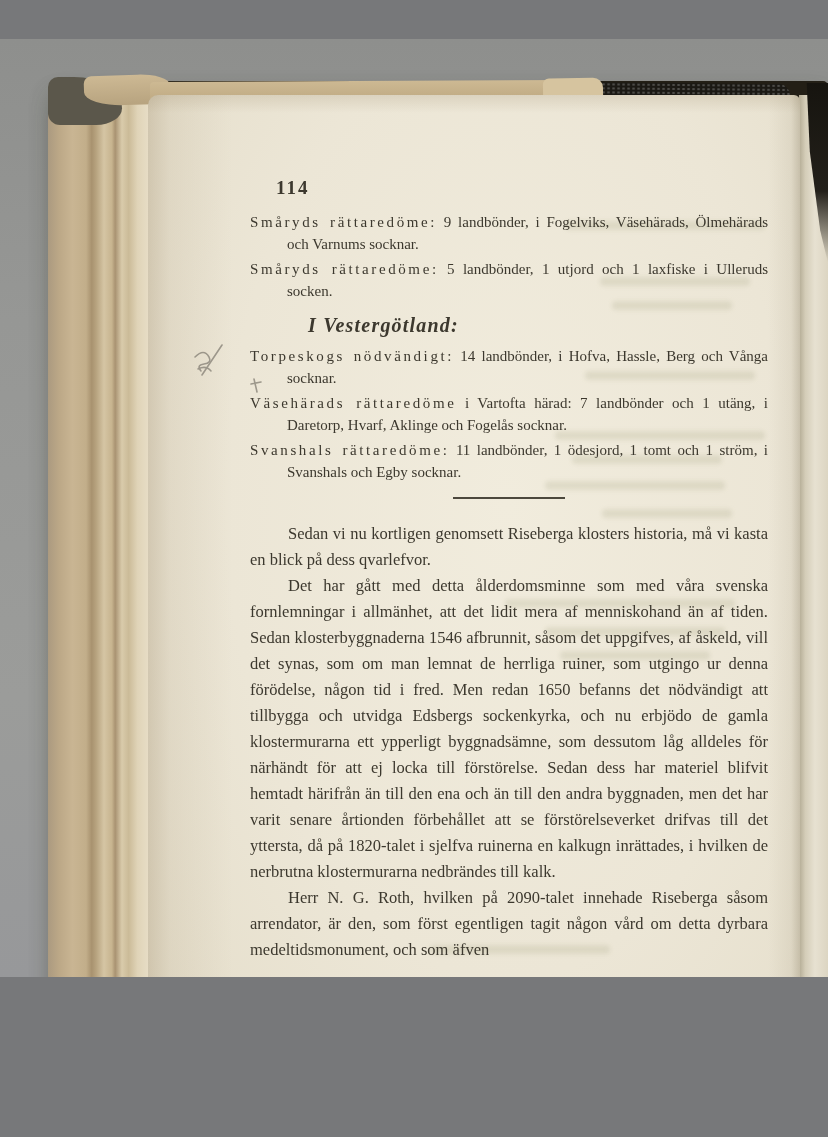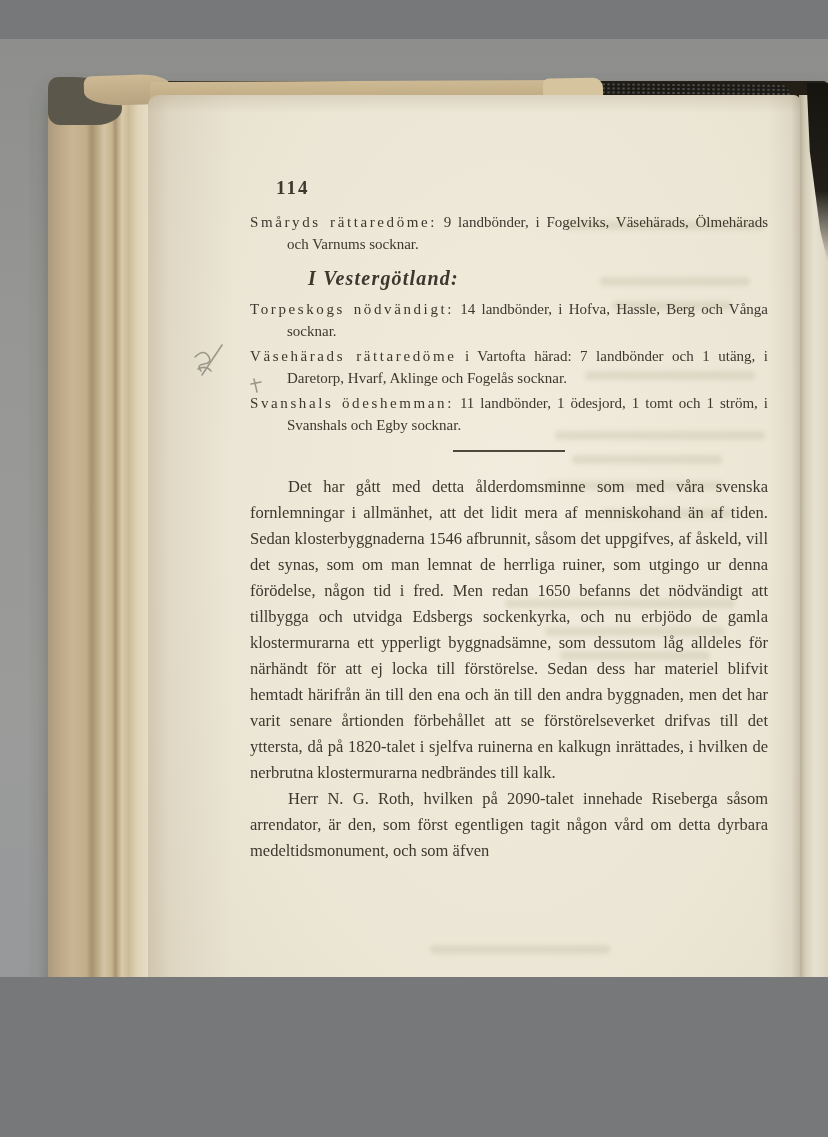--- a/index.html
+++ b/index.html
@@ -149,25 +149,27 @@
       <path d="M7 22 q9 -9 14 0 q3 6 -5 7 q-8 1 -3 7"></path>
       <path d="M10 34 q8 -4 13 2"></path>
       <path d="M66 44 l3 13 m-6 -8 l10 -2"></path>
     </g>
   </svg>
 
   <div class="text-layer">
     <div class="pageno">114</div>
     <div>
         <div class="entry"><span class="gesperrt">Småryds rättaredöme:</span> <span>9 landbönder, i Fogelviks, Väsehärads, Ölmehärads och Varnums socknar.</span></div>
+        <div class="entry"><span class="gesperrt">Småryds rättaredöme:</span> <span>5 landbönder, 1 utjord och 1 laxfiske i Ulleruds socken.</span></div>
         <div class="heading">I Vestergötland:</div>
         <div class="entry"><span class="gesperrt">Torpeskogs nödvändigt:</span> <span>14 landbönder, i Hofva, Hassle, Berg och Vånga socknar.</span></div>
         <div class="entry"><span class="gesperrt">Väsehärads rättaredöme</span> <span>i Vartofta härad: 7 landbönder och 1 utäng, i Daretorp, Hvarf, Aklinge och Fogelås socknar.</span></div>
-        <div class="entry"><span class="gesperrt">Svanshals ödeshemman:</span> <span>11 landbönder, 1 ödesjord, 1 tomt och 1 ström, i Svanshals och Egby socknar.</span></div>
+        <div class="entry"><span class="gesperrt">Svanshals rättaredöme:</span> <span>11 landbönder, 1 ödesjord, 1 tomt och 1 ström, i Svanshals och Egby socknar.</span></div>
       </div>
     <div class="rule"></div>
     <div>
+        <div class="para">Sedan vi nu kortligen genomsett Riseberga klosters historia, må vi kasta en blick på dess qvarlefvor.</div>
         <div class="para">Det har gått med detta ålderdomsminne som med våra svenska fornlemningar i allmänhet, att det lidit mera af menniskohand än af tiden. Sedan klosterbyggnaderna 1546 afbrunnit, såsom det uppgifves, af åskeld, vill det synas, som om man lemnat de herrliga ruiner, som utgingo ur denna förödelse, någon tid i fred. Men redan 1650 befanns det nödvändigt att tillbygga och utvidga Edsbergs sockenkyrka, och nu erbjödo de gamla klostermurarna ett ypperligt byggnadsämne, som dessutom låg alldeles för närhändt för att ej locka till förstörelse. Sedan dess har materiel blifvit hemtadt härifrån än till den ena och än till den andra byggnaden, men det har varit senare årtionden förbehållet att se förstörelseverket drifvas till det yttersta, då på 1820-talet i sjelfva ruinerna en kalkugn inrättades, i hvilken de nerbrutna klostermurarna nedbrändes till kalk.</div>
         <div class="para">Herr N. G. Roth, hvilken på 2090-talet innehade Riseberga såsom arrendator, är den, som först egentligen tagit någon vård om detta dyrbara medeltidsmonument, och som äfven</div>
       </div>
   </div>
 
 </div>
 
 </body></html>

